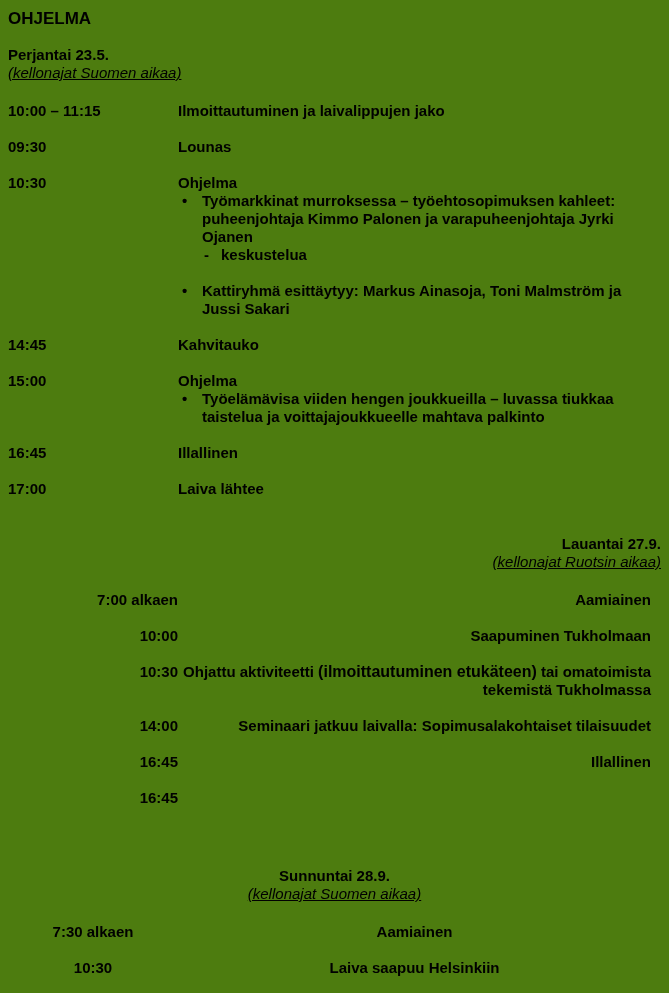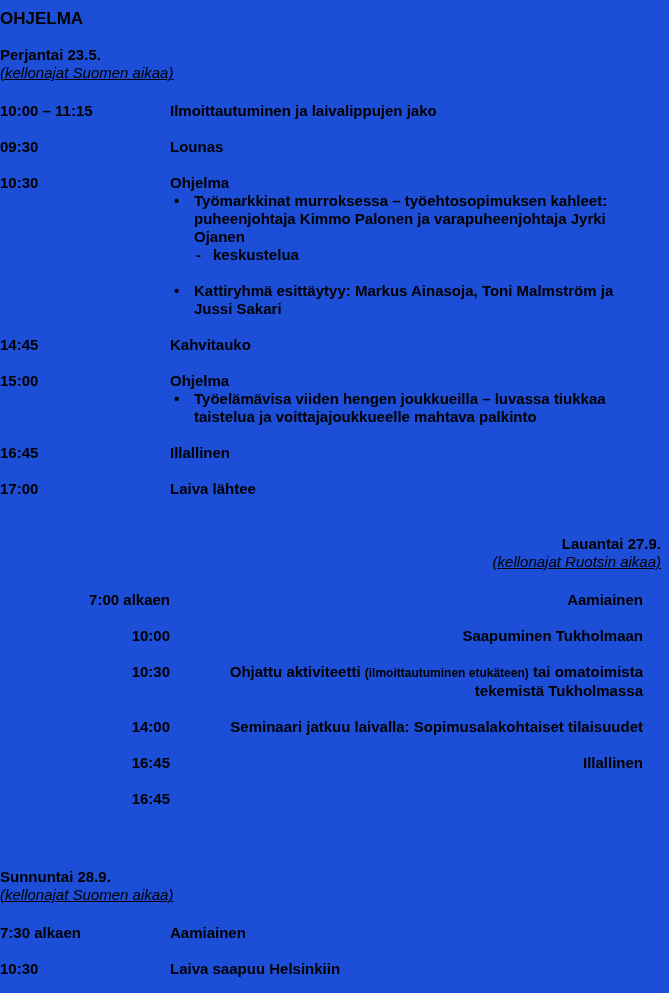--- a/index.html
+++ b/index.html
@@ -1,39 +1,39 @@
 <!DOCTYPE html>
 <html><head>
 <meta charset="utf-8">
 <style>
   html, body { margin:0; padding:0; background:#ffffff; }
   .page {
     width:669px; height:993px; box-sizing:border-box;
-    padding:9px 8px 0 0; overflow:hidden; background:#1d4ed8;
+    padding:9px 8px 0 8px; overflow:hidden; background:#4d7c0f;
     font-family:"Liberation Sans","DejaVu Sans",sans-serif;
     font-size:15px; line-height:18px; color:#000000;
   }
   .doc-title { font-size:17px; line-height:20px; font-weight:bold; margin:0 0 17px 0; }
   .day { margin:0; }
   #day2 { margin-top:37px;text-align:right; }
-  #day3 { margin-top:60px; }
+  #day3 { margin-top:60px;text-align:center; }
   .day-heading { font-size:15px; line-height:18px; font-weight:bold; margin:0; }
   .day-sub { text-decoration:underline; margin:0 0 20px 0;font-style:italic; }
   .row { display:flex; align-items:flex-start;font-weight:bold; }
   .row + .row { margin-top:18px; }
   .time { flex:0 0 170px; }
   .desc { flex:1 1 auto; max-width:473px; }
   ul.bullets { list-style:none; margin:0; padding:0; }
   ul.bullets > li { display:flex; }
   ul.bullets > li + li { margin-top:18px; }
   .b-marker { flex:0 0 24px; padding-left:4px; box-sizing:border-box; }
   .b-text { flex:1 1 auto; }
   .sub-item { display:flex; }
   .s-marker { flex:0 0 19px; padding-left:2px; box-sizing:border-box; }
-  .small { font-size:12px; }
+  .small { font-size:16px; }
 </style>
 </head>
 <body>
 
 <div class="page">
   <h1 class="doc-title">OHJELMA</h1>
   <div id="schedule">
       <section class="day" id="day1">
         <h2 class="day-heading">Perjantai 23.5.</h2>
         <div class="day-sub">(kellonajat Suomen aikaa)</div>

